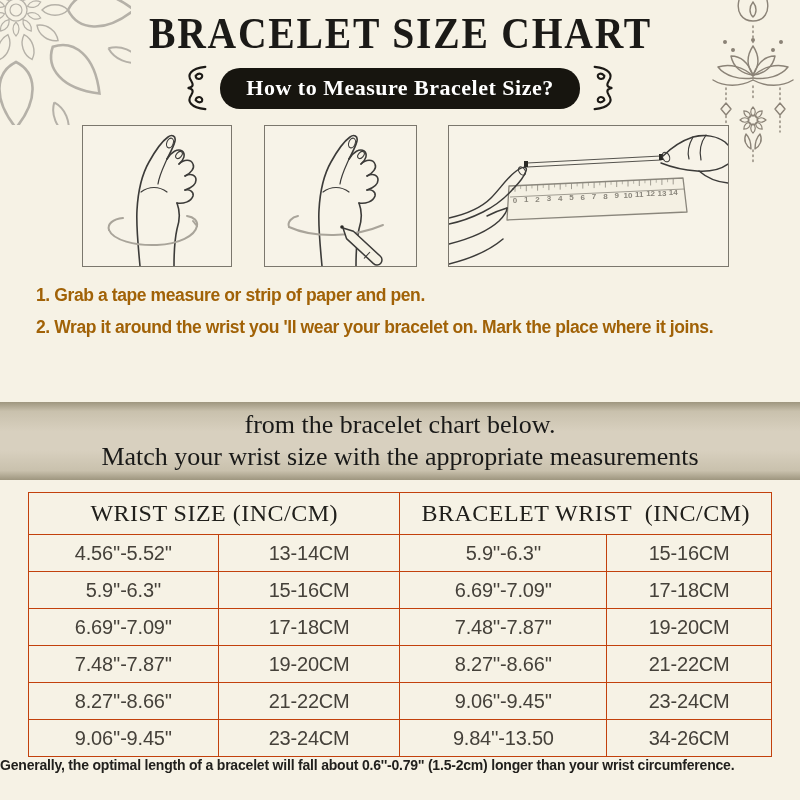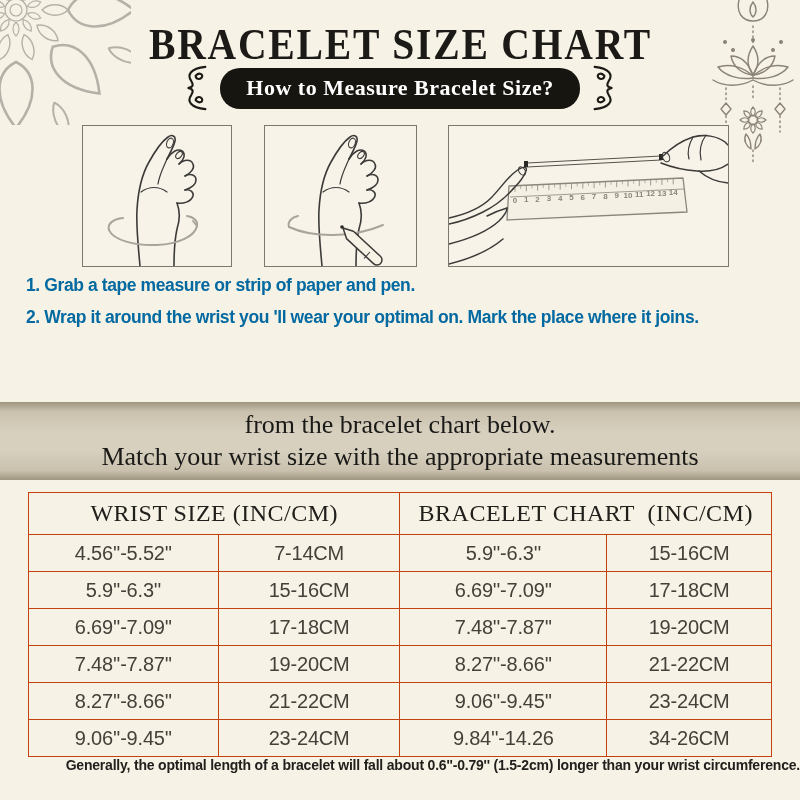--- a/index.html
+++ b/index.html
@@ -12,21 +12,21 @@
   svg{display:block;}
 
   
   .mandala{position:absolute;left:-99px;top:-105px;}
   .lotus{position:absolute;left:698px;top:0;}
 
   
   .title{
     position:absolute;top:10px;left:0;width:800px;text-align:center;
     font-family:"Liberation Serif",serif;font-weight:700;font-size:44px;
-    letter-spacing:2px;color:#1b1a17;line-height:48px;margin-top:11px;
+    letter-spacing:2px;color:#1b1a17;line-height:48px;
   }
   .title-inner{display:inline-block;transform:scaleX(0.9);transform-origin:center;}
 
   
   .pill-row{
     position:absolute;top:66px;left:0;width:800px;height:44px;
     display:flex;align-items:center;justify-content:center;gap:12px;
   }
   .pill{
     background:#17150f;color:#fff;border-radius:20px;
@@ -37,23 +37,23 @@
 
   
   .illu{position:absolute;border:1px solid #7b776d;background:#f7f3e8;}
   .box1{left:82px;top:125px;width:148px;height:140px;}
   .box2{left:264px;top:125px;width:151px;height:140px;}
   .box3{left:448px;top:125px;width:279px;height:140px;}
 
   
   .instructions{
     position:absolute;left:26px;top:274px;width:742px;
-    list-style:none;margin:0;padding:0;
+    list-style:none;margin:10px;padding:0;
     font-size:17.5px;font-weight:700;letter-spacing:-0.4px;line-height:1.34;
-    color:#0369a1;
+    color:#a16207;
   }
   .instructions li{margin:0 0 9px 0;padding-left:22px;text-indent:-22px;}
   .instructions li.wrapped{max-width:700px;}
 
   
   .banner{
     position:absolute;left:0;top:402px;width:800px;height:78px;
     background:linear-gradient(180deg,#9e967f 0%,#c9c1ad 12%,#d8d0bf 38%,#d8d0bf 62%,#c9c1ad 88%,#9e967f 100%);
     text-align:center;
     font-family:"Liberation Serif",serif;font-size:26px;color:#191918;
@@ -71,21 +71,21 @@
     height:41px;font-family:"Liberation Serif",serif;font-weight:400;
     font-size:24px;letter-spacing:0.5px;color:#21201c;
   }
   table.size th span{white-space:pre;}
   table.size td{
     height:36px;font-size:20px;letter-spacing:-0.2px;color:#45413a;font-weight:400;
   }
 
   
   .footer{
-    position:absolute;left:0;top:757px;width:800px;text-align:right;
+    position:absolute;left:0;top:757px;width:800px;text-align:left;
     font-size:14px;font-weight:700;letter-spacing:-0.2px;color:#21201d;
   }
 </style>
 </head>
 <body>
 
 <svg width="0" height="0" style="position:absolute" aria-hidden="true">
   <defs>
     <g id="fist-hand" fill="none" stroke="#3c3b39" stroke-width="1.6" stroke-linecap="round" stroke-linejoin="round">
       <path d="M57 140 C 55 118 53 100 54 84 C 55 66 58 50 66 36 C 71 27 78 16 85 11 C 89 8 93 10 92 15 C 91 20 87 27 84 33"></path>
@@ -312,45 +312,45 @@
       <path d="M212 37 C 222 41 234 44 248 45 C 262 46 272 43 279 38"></path>
       <path d="M244 11 C 240 18 238 26 240 33" stroke-width="1.2"></path>
       <path d="M257 9 C 252 16 250 25 252 34" stroke-width="1.2"></path>
       <path d="M250 45 C 258 52 268 56 279 57"></path>
     </g>
   </svg>
 </div>
 
 <ol class="instructions">
   <li><span>1.</span> <span>Grab a tape measure or strip of paper and pen.</span></li>
-  <li><span>2.</span> <span>Wrap it around the wrist you 'll wear your optimal on. Mark the place where it joins.</span></li>
+  <li><span>2.</span> <span>Wrap it around the wrist you 'll wear your bracelet on. Mark the place where it joins.</span></li>
 </ol>
 
 <div class="banner">
   <div>from the bracelet chart below.</div>
   <div>Match your wrist size with the appropriate measurements</div>
 </div>
 
 <table class="size">
   <colgroup>
     <col style="width:25.54%">
       <col style="width:24.46%">
       <col style="width:27.82%">
       <col style="width:22.18%">
   </colgroup>
   <thead>
     <tr>
       <th colspan="2"><span>WRIST SIZE (INC/CM)</span></th>
-      <th colspan="2"><span>BRACELET CHART  (INC/CM)</span></th>
+      <th colspan="2"><span>BRACELET WRIST  (INC/CM)</span></th>
     </tr>
   </thead>
   <tbody>
     <tr>
       <td>4.56''-5.52''</td>
-      <td>7-14CM</td>
+      <td>13-14CM</td>
       <td>5.9''-6.3''</td>
       <td>15-16CM</td>
     </tr>
     <tr>
       <td>5.9''-6.3''</td>
       <td>15-16CM</td>
       <td>6.69''-7.09''</td>
       <td>17-18CM</td>
     </tr>
     <tr>
@@ -367,19 +367,19 @@
     </tr>
     <tr>
       <td>8.27''-8.66''</td>
       <td>21-22CM</td>
       <td>9.06''-9.45''</td>
       <td>23-24CM</td>
     </tr>
     <tr>
       <td>9.06''-9.45''</td>
       <td>23-24CM</td>
-      <td>9.84''-14.26</td>
+      <td>9.84''-13.50</td>
       <td>34-26CM</td>
     </tr>
   </tbody>
 </table>
 
 <div class="footer">Generally, the optimal length of a bracelet will fall about 0.6''-0.79'' (1.5-2cm) longer than your wrist circumference.</div>
 
 </body></html>

